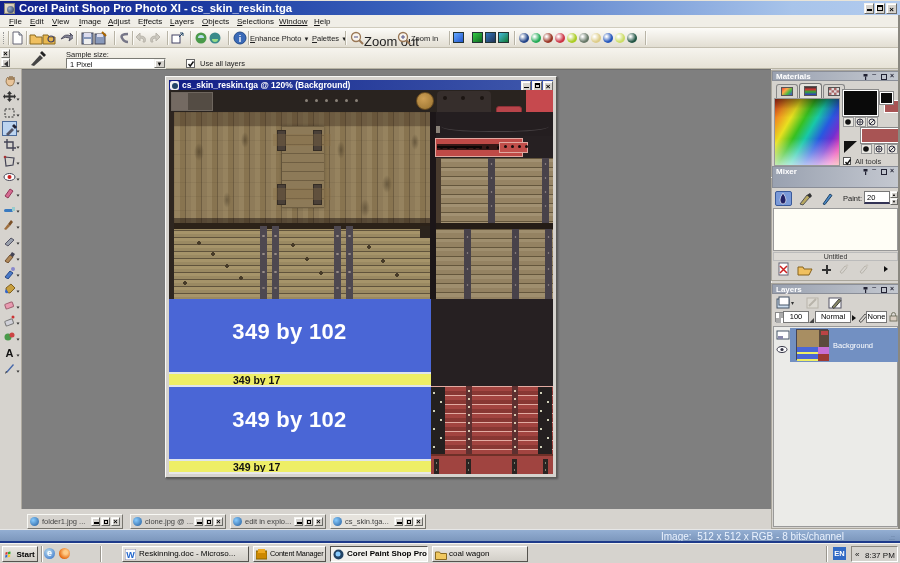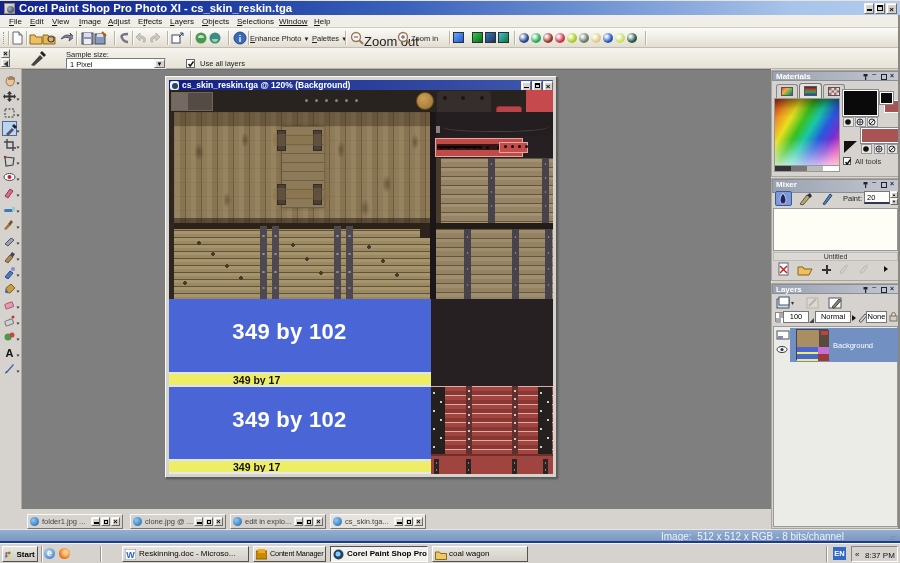--- a/index.html
+++ b/index.html
@@ -565,21 +565,21 @@
       <path d="M2 6 L6 2" stroke="#334" stroke-width="1"></path>
     </svg>
   </div>
 <div class="abs" style="left:843px;top:157px;width:8px;height:8px;background:#fff;border:1px solid #555;">
     <svg width="8" height="8" viewBox="0 0 8 8">
       <path d="M1.5 4 L3.2 6 L6.5 1.5" fill="none" stroke="#111" stroke-width="1.4"></path>
     </svg>
   </div>
 <div class="abs" style="left:855px;top:157px;font-size:7.5px;color:#333;">All tools</div>
 <div class="abs" style="left:771px;top:178px;width:129px;height:103px;background:#d6d3ce;border:1px solid #aaa69c;"></div>
-<div class="abs" style="left:772px;top:179px;width:127px;height:14px;background:linear-gradient(90deg,#99a1b0,#c4c8d0);border:1px solid #8a8e98;">
+<div class="abs" style="left:772px;top:166px;width:127px;height:22px;background:linear-gradient(90deg,#99a1b0,#c4c8d0);border:1px solid #8a8e98;">
 <span class="abs" style="left:3px;top:0px;color:#fff;font-weight:bold;font-size:8px;">Mixer</span>
 <span class="abs" style="left:89px;top:1px;">
       <svg width="7" height="8">
         <rect x="1.5" y="1" width="4" height="2.5" fill="#223"></rect>
         <rect x="3" y="3.5" width="1.2" height="3.5" fill="#223"></rect>
       </svg>
     </span>
 <span class="abs" style="left:99px;top:-2px;font-size:8px;color:#223;">−</span>
 <span class="abs" style="left:108px;top:2px;width:6px;height:6px;border:1px solid #223;"></span>
 <span class="abs" style="left:117px;top:0px;font-size:7px;color:#223;font-weight:bold;">×</span>

